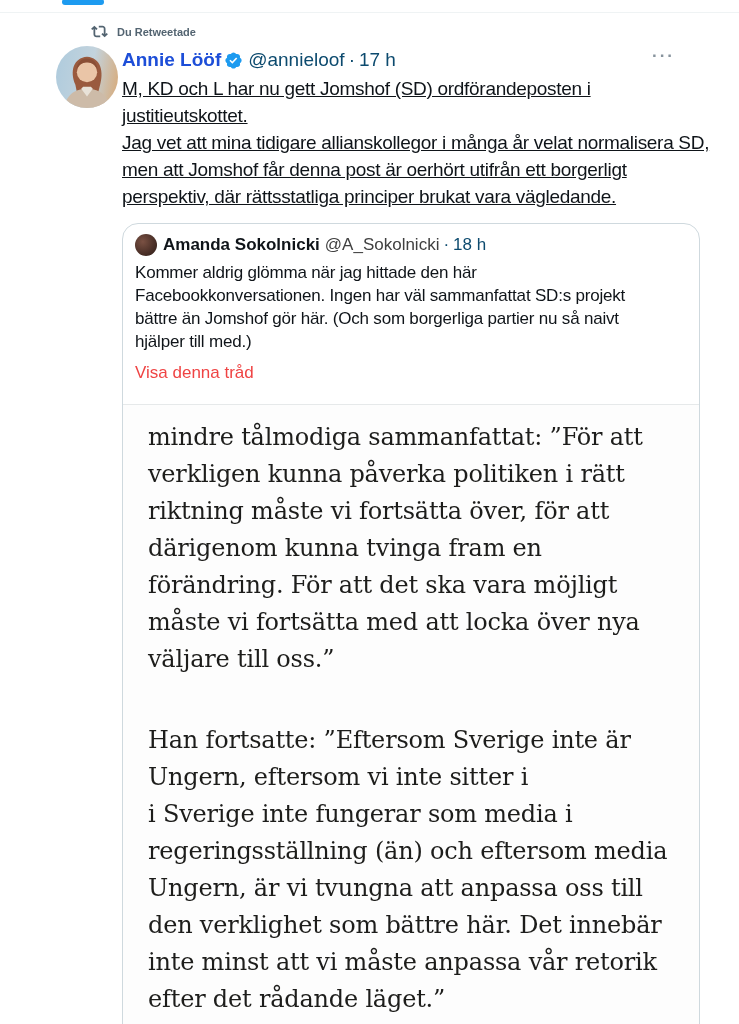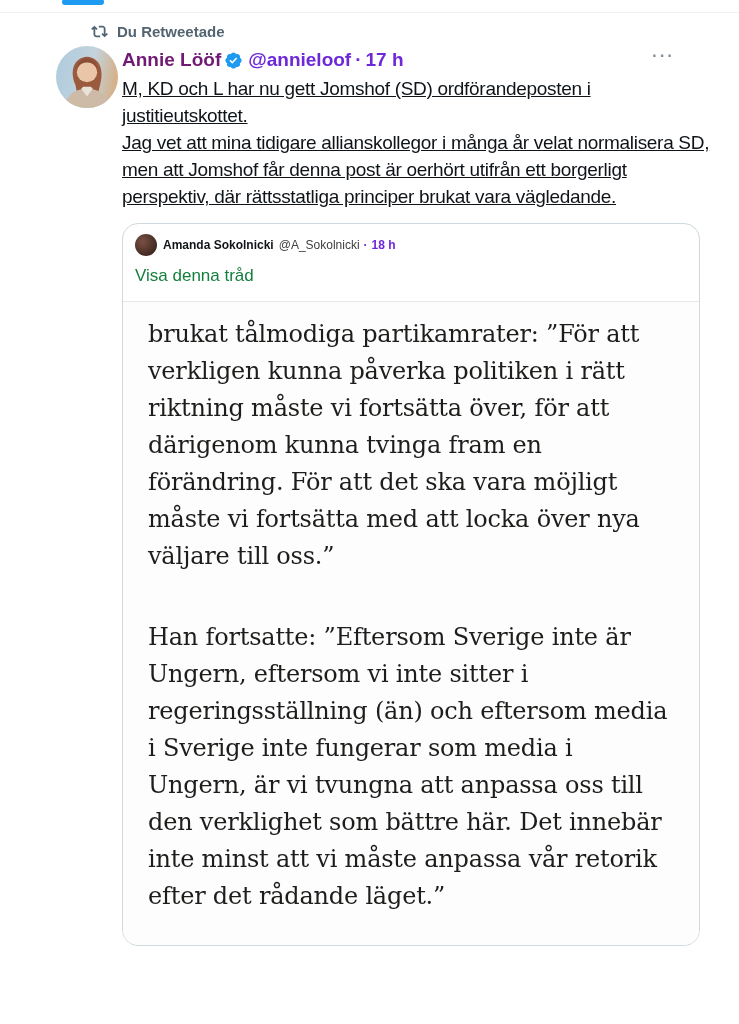--- a/index.html
+++ b/index.html
@@ -25,21 +25,21 @@
     width: 42px;
     height: 6px;
     border-radius: 4px;
     background: #1d9bf0;
   }
   .retweet-row {
     display: flex;
     align-items: center;
     margin: 10px 0 2px 91px;
     color: #536471;
-    font-size: 15px;
+    font-size: 11px;
     font-weight: 700;
   }
   .retweet-row svg { width: 17px; height: 17px; fill: #536471; margin-right: 9px; }
   .tweet {
     display: flex;
     padding: 4px 39px 0 56px;
   }
   .avatar-col { width: 62px; flex: none; margin-right: 4px; }
   .avatar {
     width: 62px; height: 62px; border-radius: 50%;
@@ -50,23 +50,23 @@
   .avatar svg { width: 100%; height: 100%; display: block; }
   .content { flex: 1; min-width: 0; position: relative; }
   .name-row {
     display: flex;
     align-items: center;
     font-size: 19px;
     line-height: 24px;
     margin-top: 2px;
     white-space: nowrap;
   }
-  .name { font-weight: 700; color: #701a75; }
+  .name { font-weight: 700; color: #1d4ed8; }
   .badge { width: 19px; height: 19px; margin: 1px 2px 0 3px; fill: #1d9bf0; flex: none; }
-  .handle, .sep, .time { color: #6d28d9; font-weight: 700; }
+  .handle, .sep, .time { color: #0c4a6e; font-weight: 400; }
   .handle { margin-left: 3px; }
   .sep { margin: 0 4px; }
   .more {
     position: absolute;
     right: 25px;
     top: 0px;
     color: #87939d;
     font-size: 17px;
     letter-spacing: 2px;
     line-height: 20px;
@@ -88,21 +88,21 @@
     border: 1px solid #cfd9de;
     border-radius: 16px;
     overflow: hidden;
     cursor: pointer;
     background: #ffffff;
   }
   .card-inner { padding: 10px 12px 0 12px; }
   .qhead {
     display: flex;
     align-items: center;
-    font-size: 12px;
+    font-size: 17px;
     line-height: 22px;
     white-space: nowrap;
   }
   .qavatar {
     width: 22px; height: 22px; border-radius: 50%; flex: none;
     margin-right: 6px;
     background: radial-gradient(circle at 35% 35%, #7a5143 0%, #4a2f27 60%, #2b1b16 100%);
   }
   .qname { font-weight: 700; color: #0f1419; }
   .qhandle { color: #404040; margin-left: 5px; }
@@ -110,22 +110,22 @@
     font-size: 17px;
     line-height: 23px;
     letter-spacing: -0.2px;
     margin-top: 5px;
     color: #0f1419;
   }
   .qtext div { white-space: nowrap; }
   .qlink {
     font-size: 17px;
     line-height: 22px;
-    color: #15803d;
-    margin: 9px 0 14px 0;
+    color: #ef4444;
+    margin: 9px 0 20px 0;
   }
   .qimage {
     border-top: 1px solid #e6e9ea;
     background: #fdfdfd;
     padding: 14px 24px 30px 25px;
     font-family: "DejaVu Serif", serif;
     font-size: 24px;
     line-height: 37px;
     letter-spacing: -0.2px;
     color: #1d1d1b;
@@ -185,37 +185,43 @@
 
     <div class="card">
       <div class="card-inner">
         <div class="qhead">
           <div class="qavatar"></div>
           <span class="qname">Amanda Sokolnicki</span>
           <span class="qhandle">@A_Sokolnicki</span>
           <span class="sep">·</span>
           <span class="time">18 h</span>
         </div>
+        <div class="qtext">
+            <div>Kommer aldrig glömma när jag hittade den här</div>
+            <div>Facebookkonversationen. Ingen har väl sammanfattat SD:s projekt</div>
+            <div>bättre än Jomshof gör här. (Och som borgerliga partier nu så naivt</div>
+            <div>hjälper till med.)</div>
+          </div>
         <div class="qlink">Visa denna tråd</div>
       </div>
       <div class="qimage">
         <div class="ipara">
-            <div>brukat tålmodiga partikamrater: ”För att</div>
+            <div>mindre tålmodiga sammanfattat: ”För att</div>
             <div>verkligen kunna påverka politiken i rätt</div>
             <div>riktning måste vi fortsätta över, för att</div>
             <div>därigenom kunna tvinga fram en</div>
             <div>förändring. För att det ska vara möjligt</div>
             <div>måste vi fortsätta med att locka över nya</div>
             <div>väljare till oss.”</div>
           </div>
         <div class="ipara ip2">
             <div>Han fortsatte: ”Eftersom Sverige inte är</div>
             <div>Ungern, eftersom vi inte sitter i</div>
+            <div>i Sverige inte fungerar som media i</div>
             <div>regeringsställning (än) och eftersom media</div>
-            <div>i Sverige inte fungerar som media i</div>
             <div>Ungern, är vi tvungna att anpassa oss till</div>
             <div>den verklighet som bättre här. Det innebär</div>
             <div>inte minst att vi måste anpassa vår retorik</div>
             <div>efter det rådande läget.”</div>
           </div>
       </div>
     </div>
   </div>
 </div>
 

